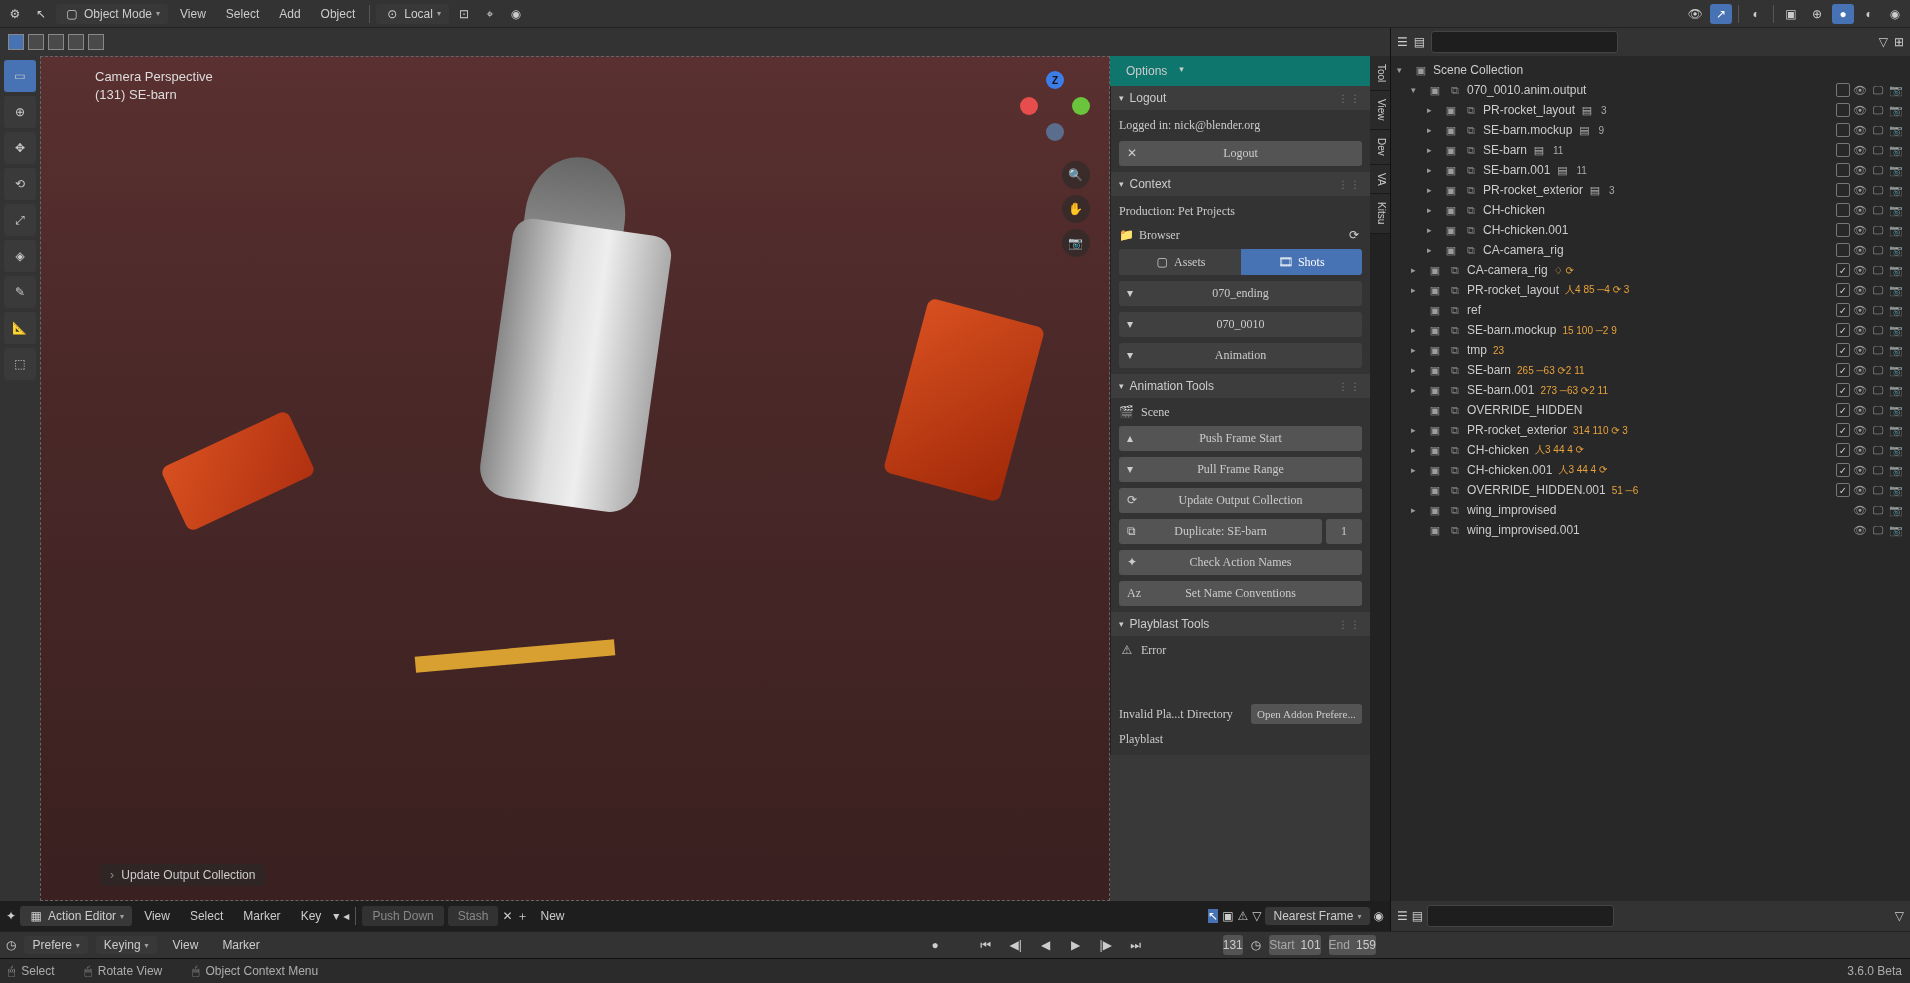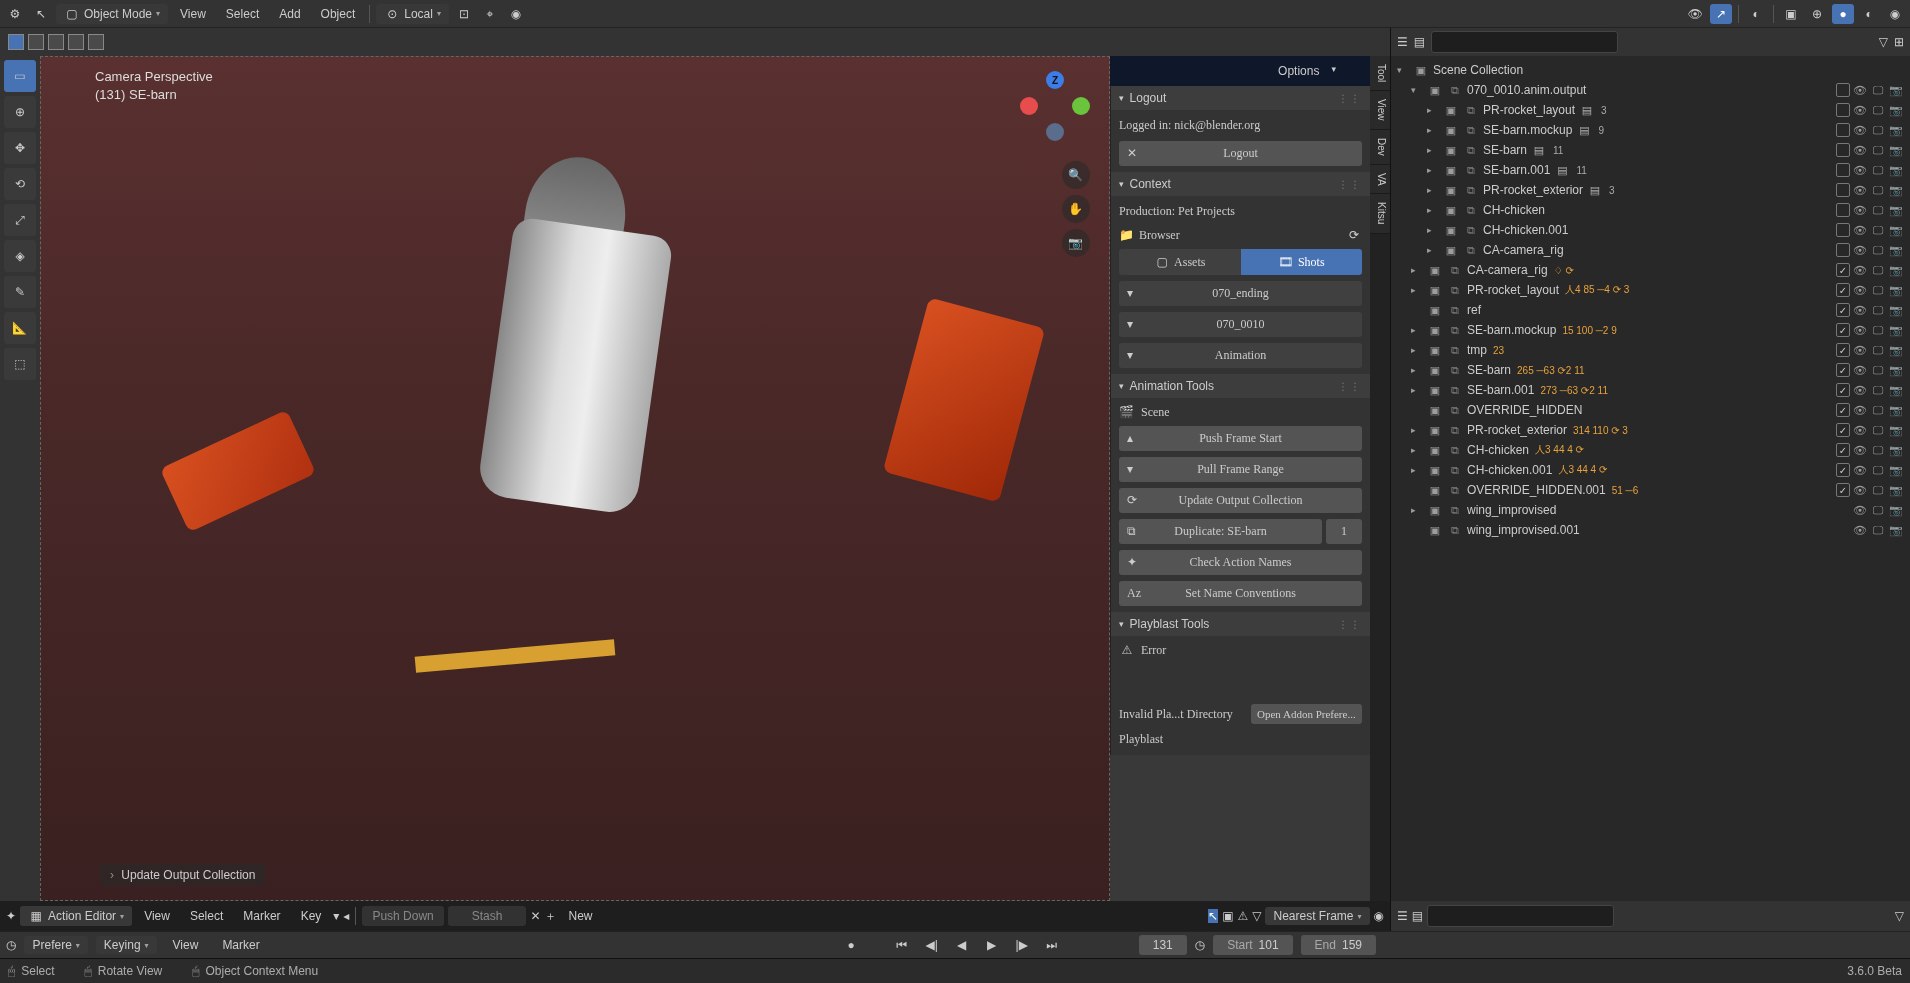--- a/index.html
+++ b/index.html
@@ -68,21 +68,21 @@
 .wide-btn.dark { background:#404040; }
 .tab-row { display:flex; gap:0; }
 .tab-btn { flex:1; background:#404040; padding:5px; text-align:center; cursor:pointer; display:flex; align-items:center; justify-content:center; gap:4px; }
 .tab-btn.active { background:#4772b3; color:#fff; }
 .tab-btn:first-child { border-radius:3px 0 0 3px; }
 .tab-btn:last-child { border-radius:0 3px 3px 0; }
 .vtab { writing-mode:vertical-rl; padding:8px 3px; background:#2a2a2a; cursor:pointer; font-size:10px; border-bottom:1px solid #1a1a1a; }
 
 .side-panel-container { position:relative; width:280px; display:flex; }
 .side-panel-outer { flex:1; display:flex; flex-direction:column; }
-.options-row { display:flex; justify-content:flex-end; padding:4px 30px 4px 8px; background:#0f172a; }
+.options-row { display:flex; padding:4px 30px 4px 8px; background:#0f766e; }
 
 .outliner-area { width:520px; background:#282828; display:flex; flex-direction:column; border-left:1px solid #111; }
 .outliner-hdr { height:28px; background:#333; display:flex; align-items:center; gap:6px; padding:0 6px; }
 .search-input { flex:1; background:#1e1e1e; border:1px solid #444; border-radius:3px; padding:3px 6px 3px 24px; color:#ccc; font-size:12px; position:relative; }
 .search-wrap { flex:1; position:relative; }
 .search-wrap::before { content:"⌕"; position:absolute; left:6px; top:2px; font-size:14px; opacity:0.6; }
 .outliner-body { flex:1; overflow-y:auto; padding:4px 2px; }
 .tree-row { display:flex; align-items:center; height:20px; padding:0 4px; gap:4px; font-size:12px; white-space:nowrap; }
 .tree-name { flex:1; display:flex; align-items:center; gap:4px; overflow:hidden; }
 .tree-toggles { display:flex; gap:2px; align-items:center; }
@@ -91,21 +91,21 @@
 .chk.on::after { content:"✓"; color:#ccc; }
 .iconlet { width:16px; text-align:center; opacity:0.8; font-size:11px; }
 .depth-1 { padding-left:18px; }
 .depth-2 { padding-left:34px; }
 .tree-row .disclosure { width:12px; font-size:9px; opacity:0.7; cursor:pointer; }
 .badge { font-size:10px; color:#aaa; margin:0 2px; }
 .coll-icon { color:#bbb; }
 .mesh-icon { color:#e8a23c; }
 .dope-top { height:30px; display:flex; align-items:center; gap:4px; padding:0 6px; }
 .dope-bottom { height:27px; display:flex; align-items:center; gap:8px; padding:0 6px; background:#333; border-top:1px solid #222; }
-.frame-input { background:#545454; border-radius:3px; padding:3px 14px; font-size:12px; display:flex; gap:6px; }
+.frame-input { background:#545454; border-radius:3px; padding:3px 0; font-size:12px; display:flex; gap:6px; }
 .play-btn { width:22px; height:18px; display:flex; align-items:center; justify-content:center; cursor:pointer; }
 
 .status-bar { height:25px; background:#2b2b2b; display:flex; align-items:center; padding:0 8px; gap:30px; font-size:12px; border-top:1px solid #111; }
 .status-item { display:flex; align-items:center; gap:6px; opacity:0.8; }
 
 .below-row { display:flex; height:30px; }
 .below-row .outliner-hdr2 { width:520px; background:#333; display:flex; align-items:center; padding:0 6px; gap:4px; border-left:1px solid #111; }
 .below-row .dope-fill { flex:1; }
 
 .ico { width:16px; height:16px; display:inline-flex; align-items:center; justify-content:center; }
@@ -633,21 +633,21 @@
       <span class="arrow">▾</span>
     </div>
     <span class="menu-text">View</span>
     <span class="menu-text">Select</span>
     <span class="menu-text">Marker</span>
     <span class="menu-text">Key</span>
     <div class="icon-btn">▾</div>
     <div class="icon-btn">◂</div>
     <div class="sep"></div>
     <div class="wide-btn dark" style="padding:3px 10px;opacity:0.6;">Push Down</div>
-    <div class="wide-btn dark" style="padding:3px 24px;opacity:0.6;">Stash</div>
+    <div class="wide-btn dark" style="padding:3px 10px;opacity:0.6;">Stash</div>
     <div class="icon-btn">✕</div>
     <div class="icon-btn">＋</div>
     <span class="menu-text">New</span>
     <div class="flex-fill"></div>
     <div class="icon-btn highlight-tab">↖</div>
     <div class="icon-btn">▣</div>
     <div class="icon-btn">⚠</div>
     <div class="icon-btn">▽</div>
     <div class="dropdown">
       <span>Nearest Frame</span>

